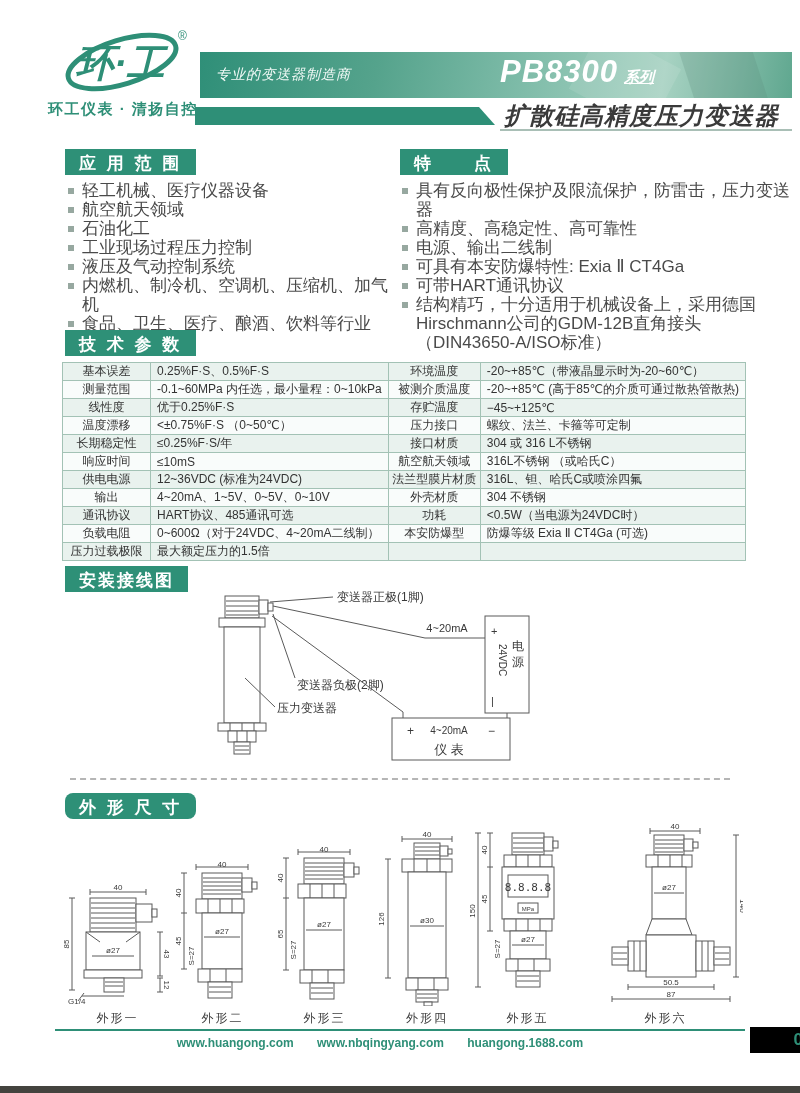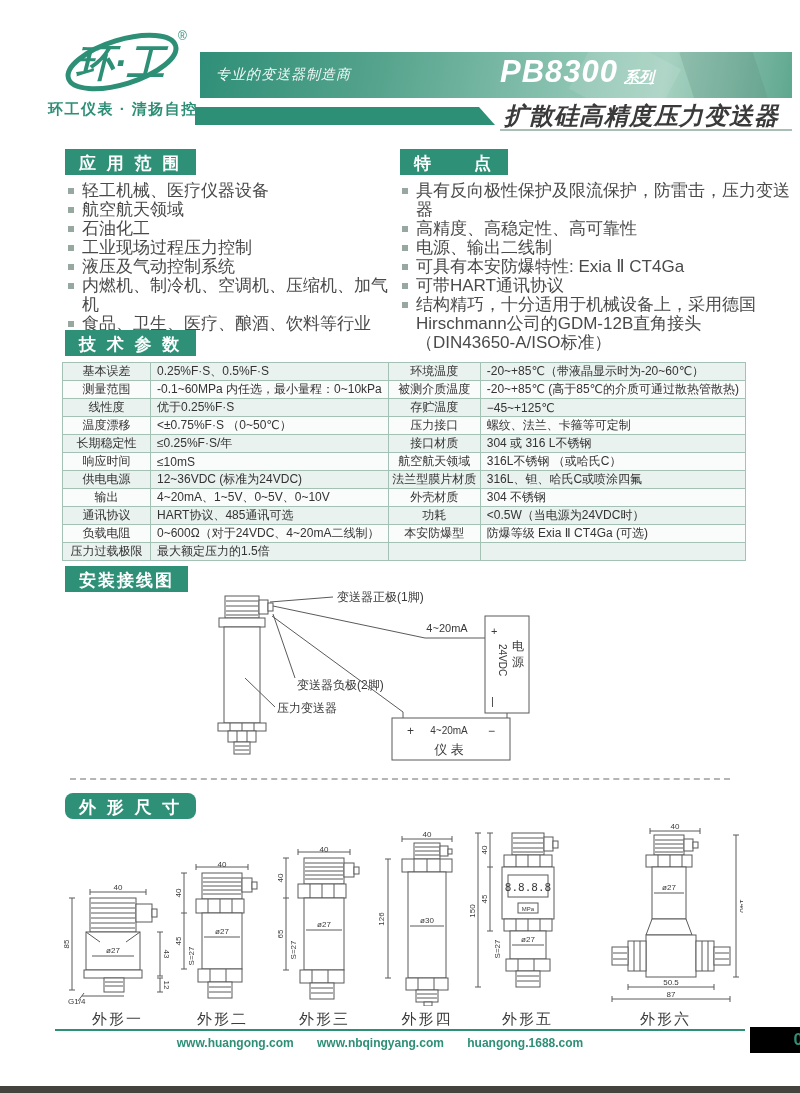--- a/index.html
+++ b/index.html
@@ -36,21 +36,21 @@
   .spec-table td{border:1px solid #a3c2b5;height:17px;padding:0 6px;overflow:hidden;white-space:nowrap;}
   .spec-table tr:nth-child(odd){background:#e9f2ee;}
   .spec-table tr:nth-child(even){background:#f9fcfb;}
   .spec-table td.lab{text-align:center;padding:0 2px;}
   
   .wiring-svg{position:absolute;left:185px;top:588px;width:560px;height:190px;}
   .dash-sep{position:absolute;left:70px;top:778px;width:660px;border-top:2px dashed #b5b5b5;}
   
   .fig{position:absolute;}
   .fig svg{display:block;}
-  .fig-caption{text-align:center;font-size:15px;color:#3c3c3c;margin-top:4px;letter-spacing:2px;}
+  .fig-caption{text-align:center;font-size:12px;color:#3c3c3c;margin-top:4px;letter-spacing:2px;}
   
   .foot-rule{position:absolute;left:55px;top:1029px;width:690px;border-top:2px solid #2e8f77;}
   .foot-urls{position:absolute;left:0;top:1036px;width:760px;text-align:center;font-size:12px;
              font-weight:bold;color:#2e8f77;}
   .foot-urls span{margin:0 10px;}
   .page-num{position:absolute;left:750px;top:1027px;width:42px;height:26px;background:#000000;
             color:#2e8f77;font-size:17px;font-weight:bold;text-align:center;line-height:26px;padding-left:32px;}
   .bottom-edge{position:absolute;left:0;top:1086px;width:800px;height:7px;background:#44433e;}
   
   .draw line,.draw rect,.draw path,.draw polyline,.draw polygon{stroke:#5a5a5a;stroke-width:1;fill:none;}

